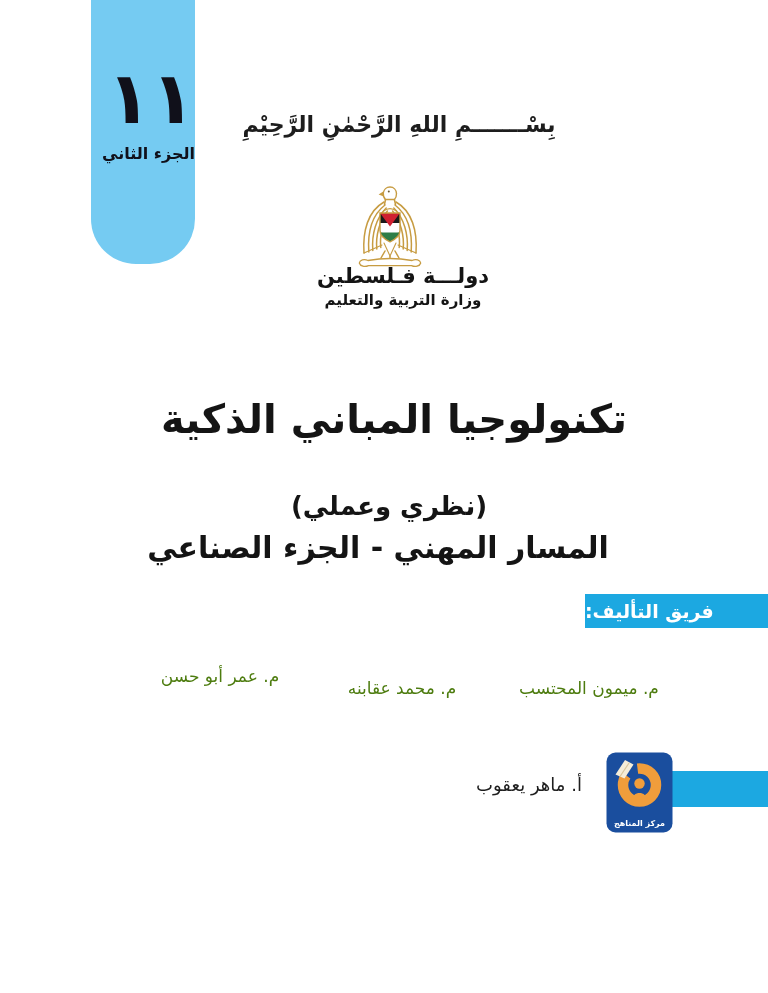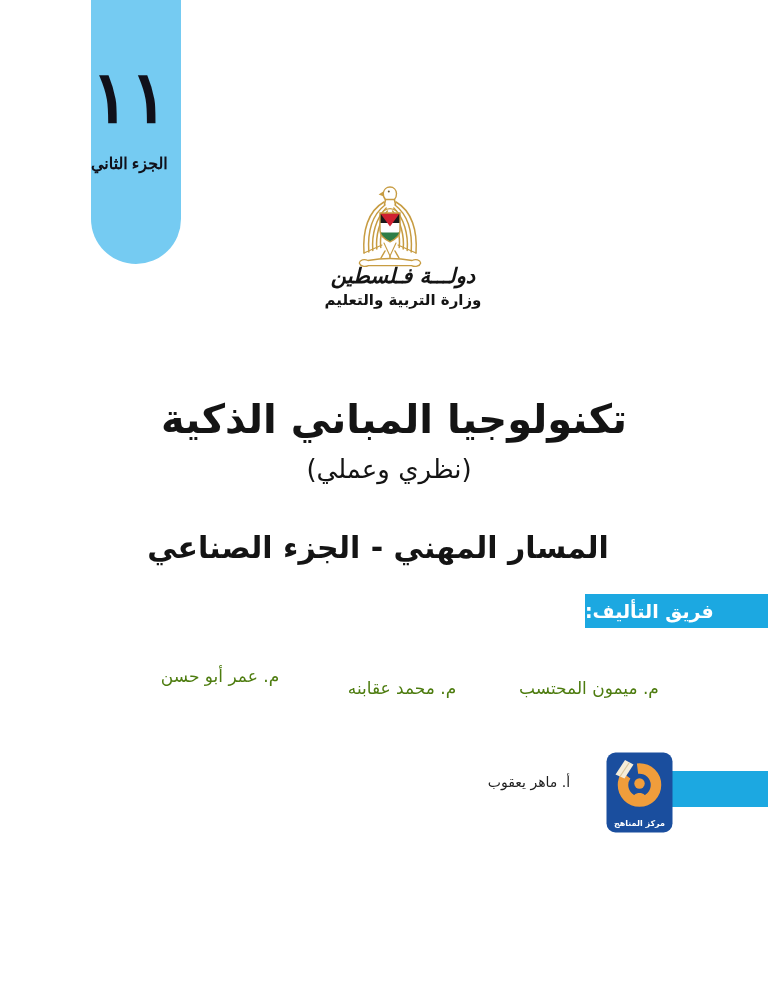--- a/index.html
+++ b/index.html
@@ -6,66 +6,67 @@
   .page {
     position:relative; width:768px; height:993px; background:#ffffff;
     overflow:hidden; direction:rtl;
     font-family:"DejaVu Sans", sans-serif; color:#141414;
   }
   .abs { position:absolute; }
   .cx { transform:translateX(-50%); }
 
   
   .part-tab {
-    left:91px; top:0; width:90px; height:264px;
+    left:91px; top:0; width:104px; height:264px;
     background:#75CBF2; border-radius:0 0 45px 45px;
-    text-align:left; color:#10101a;font-family:Liberation Serif, serif;
+    text-align:right; color:#10101a;
   }
   .part-number { margin-top:62px; font-size:72px; font-weight:bold; line-height:1.0; letter-spacing:-2px; }
-  .part-label  { margin-top:20px; font-size:16px; font-weight:bold; white-space:nowrap; }
+  .part-label  { margin-top:10px; font-size:16px; font-weight:bold; white-space:nowrap; }
 
   .bismillah {
     left:399px; top:112px; font-size:22px; font-weight:bold;
     white-space:nowrap; color:#1d1d1d;
   }
 
   .emblem { left:355px; top:184px; width:70px; height:84px; }
-  .state-name    { left:403px; top:264px; font-size:21px; font-weight:bold; white-space:nowrap;font-style:italic; }
+  .state-name    { left:403px; top:264px; font-size:21px; font-weight:bold; white-space:nowrap; }
   .ministry-name { left:403px; top:291px; font-size:15px; font-weight:bold; white-space:nowrap; }
 
   .main-title { left:390px; top:392px; margin:4px; font-size:40px; font-weight:bold; white-space:nowrap; }
-  .subtitle   { left:389px; top:454px; font-size:26px; font-weight:normal; white-space:nowrap; }
+  .subtitle   { left:389px; top:491px; font-size:26px; font-weight:bold; white-space:nowrap; }
   .track      { left:378px; top:530px; font-size:30px; font-weight:bold; white-space:nowrap; }
 
   .team-bar {
     left:585px; right:0; top:594px; height:34px; background:#1CA8E1;
     color:#ffffff; display:flex; align-items:center; justify-content:flex-end;
     font-size:19px; font-weight:bold;
   }
 
   .author { top:666px; font-size:17px; white-space:nowrap; color:#4d7c0f; }
   .author-1 { left:589px;margin-top:12px; }
   .author-2 { left:402px;margin-top:12px; }
   .author-3 { left:220px; }
 
-  .coordinator { left:529px; top:774px; font-size:14px; white-space:nowrap; color:#1e1e1e; }
+  .coordinator { left:529px; top:774px; font-size:18px; white-space:nowrap; color:#1e1e1e; }
 
   .bottom-bar { left:648px; right:0; top:771px; height:36px; background:#1CA8E1; z-index:1; }
   .publisher-logo { left:583px; top:752px; width:67px; height:81px; z-index:2;margin-left:23px; }
 </style>
 </head>
 <body>
 
 <div class="page">
 
   <div class="abs part-tab">
     <div class="part-number">١١</div>
     <div class="part-label">الجزء الثاني</div>
   </div>
 
+  <div class="abs cx bismillah">بِسْـــــــمِ اللهِ الرَّحْمٰنِ الرَّحِيْمِ</div>
 
   <div class="abs emblem">
     <svg viewBox="0 0 70 84" width="70" height="84" aria-hidden="true">
       <g fill="none" stroke="#C79C42" stroke-width="1.5" stroke-linecap="round">
         <path d="M29,18 C13,27 7.5,47 9,69"></path>
         <path d="M30,21 C17,31 12.5,49 13.8,68"></path>
         <path d="M31.2,24 C21,34 16.5,50.5 17.8,66.5"></path>
         <path d="M32.4,27 C24.5,36.5 20.5,52 21.8,65"></path>
         <path d="M33.5,30 C27.5,38.5 24.5,53 25.8,63.5"></path>
         <path d="M9,69 L27,61" stroke-width="1.1"></path>

